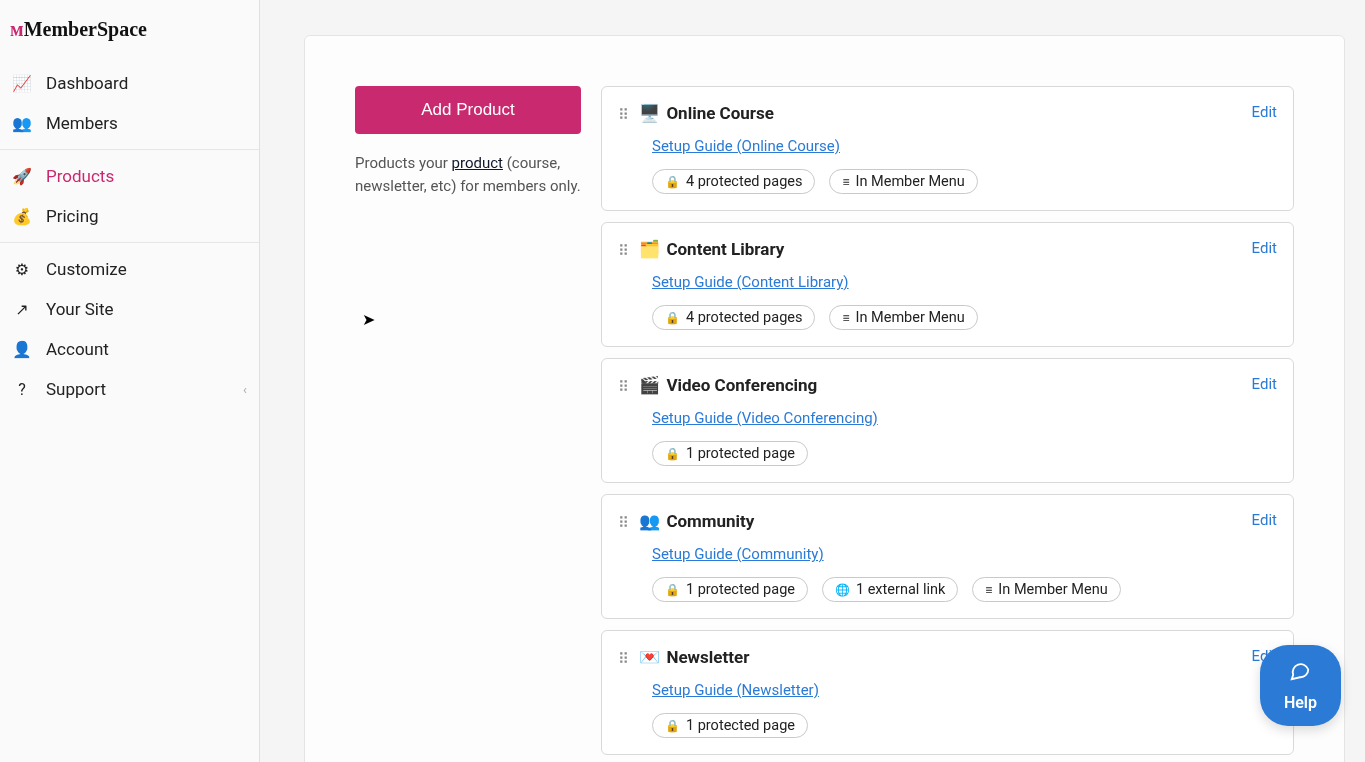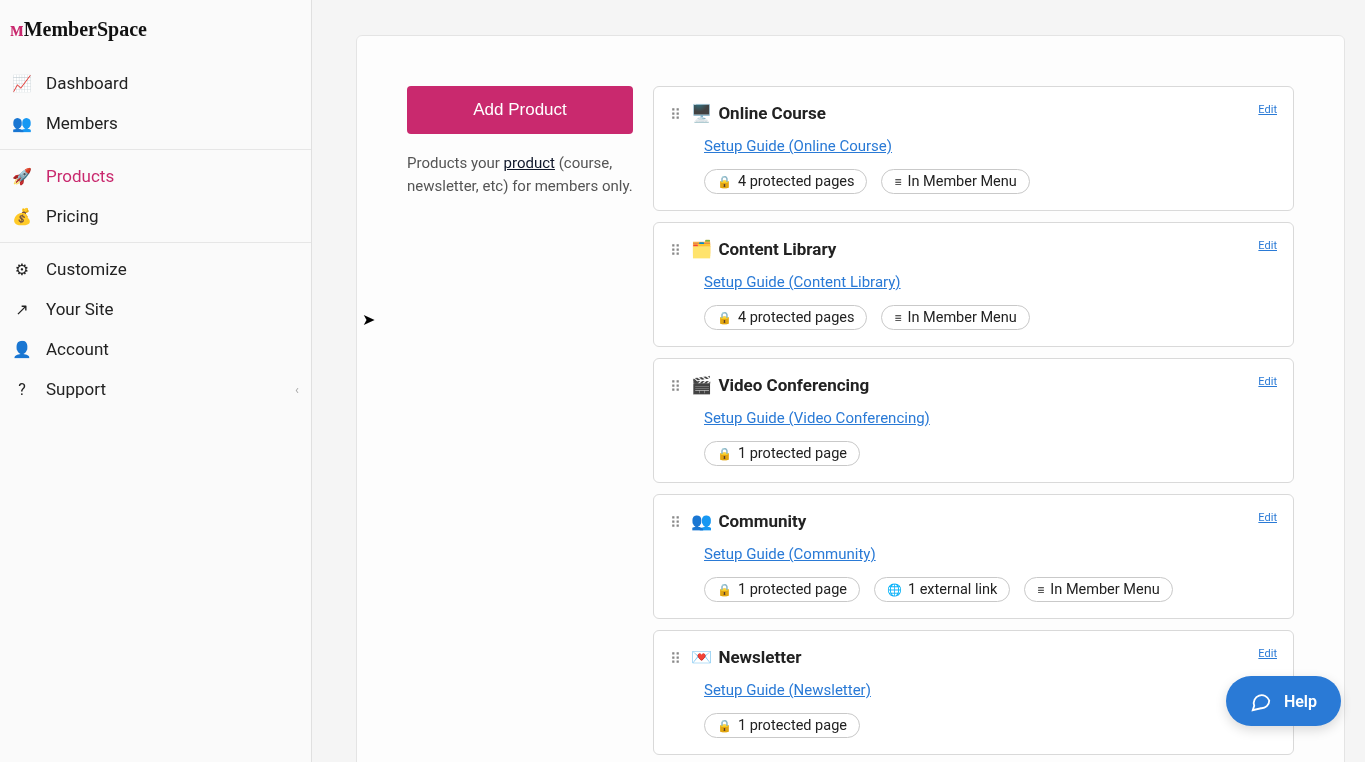--- a/index.html
+++ b/index.html
@@ -7,21 +7,21 @@
   body {
     font-family: -apple-system, BlinkMacSystemFont, "Segoe UI", Roboto, "Helvetica Neue", Arial, sans-serif;
     background: #f5f5f5;
     color: #222;
     display: flex;
     height: 762px;
     width: 1365px;
     overflow: hidden;
   }
   .sidebar {
-    width: 312px;
+    width: 260px;
     background: #fafafa;
     border-right: 1px solid #e0e0e0;
     display: flex;
     flex-direction: column;
   }
   .logo {
     padding: 18px 10px 16px 10px;
     font-size: 20px;
     font-weight: 700;
     color: #111;
@@ -97,22 +97,21 @@
   .drag { color: #888; cursor: grab; font-size: 15px; line-height: 24px; user-select:none; }
   .card-title {
     font-size: 17px;
     font-weight: 700;
     color: #222;
     flex: 1;
   }
   .card-emoji { margin-right: 2px; }
   .edit-link {
     color: #2a7ad6;
-    text-decoration: underline;
-    font-size: 11px;
+    font-size: 15px;
     cursor: pointer;
   }
   .setup-link {
     display: inline-block;
     margin: 10px 0 14px 34px;
     color: #2a7ad6;
     text-decoration: underline;
     font-size: 15px;
     cursor: pointer;
     text-align: right;
@@ -143,20 +142,21 @@
     color: #fff;
     border-radius: 28px;
     padding: 14px 24px;
     font-size: 16px;
     font-weight: 600;
     display: flex;
     align-items: center;
     gap: 12px;
     cursor: pointer;
     box-shadow: 0 4px 12px rgba(0,0,0,.15);
+    flex-direction: column;
   }
   .help-fab .bubble {
     width: 22px; height: 22px;
     display:flex; align-items:center; justify-content:center;
   }
   .cursor {
     position: fixed;
     left: 362px;
     top: 310px;
     font-size: 16px;

